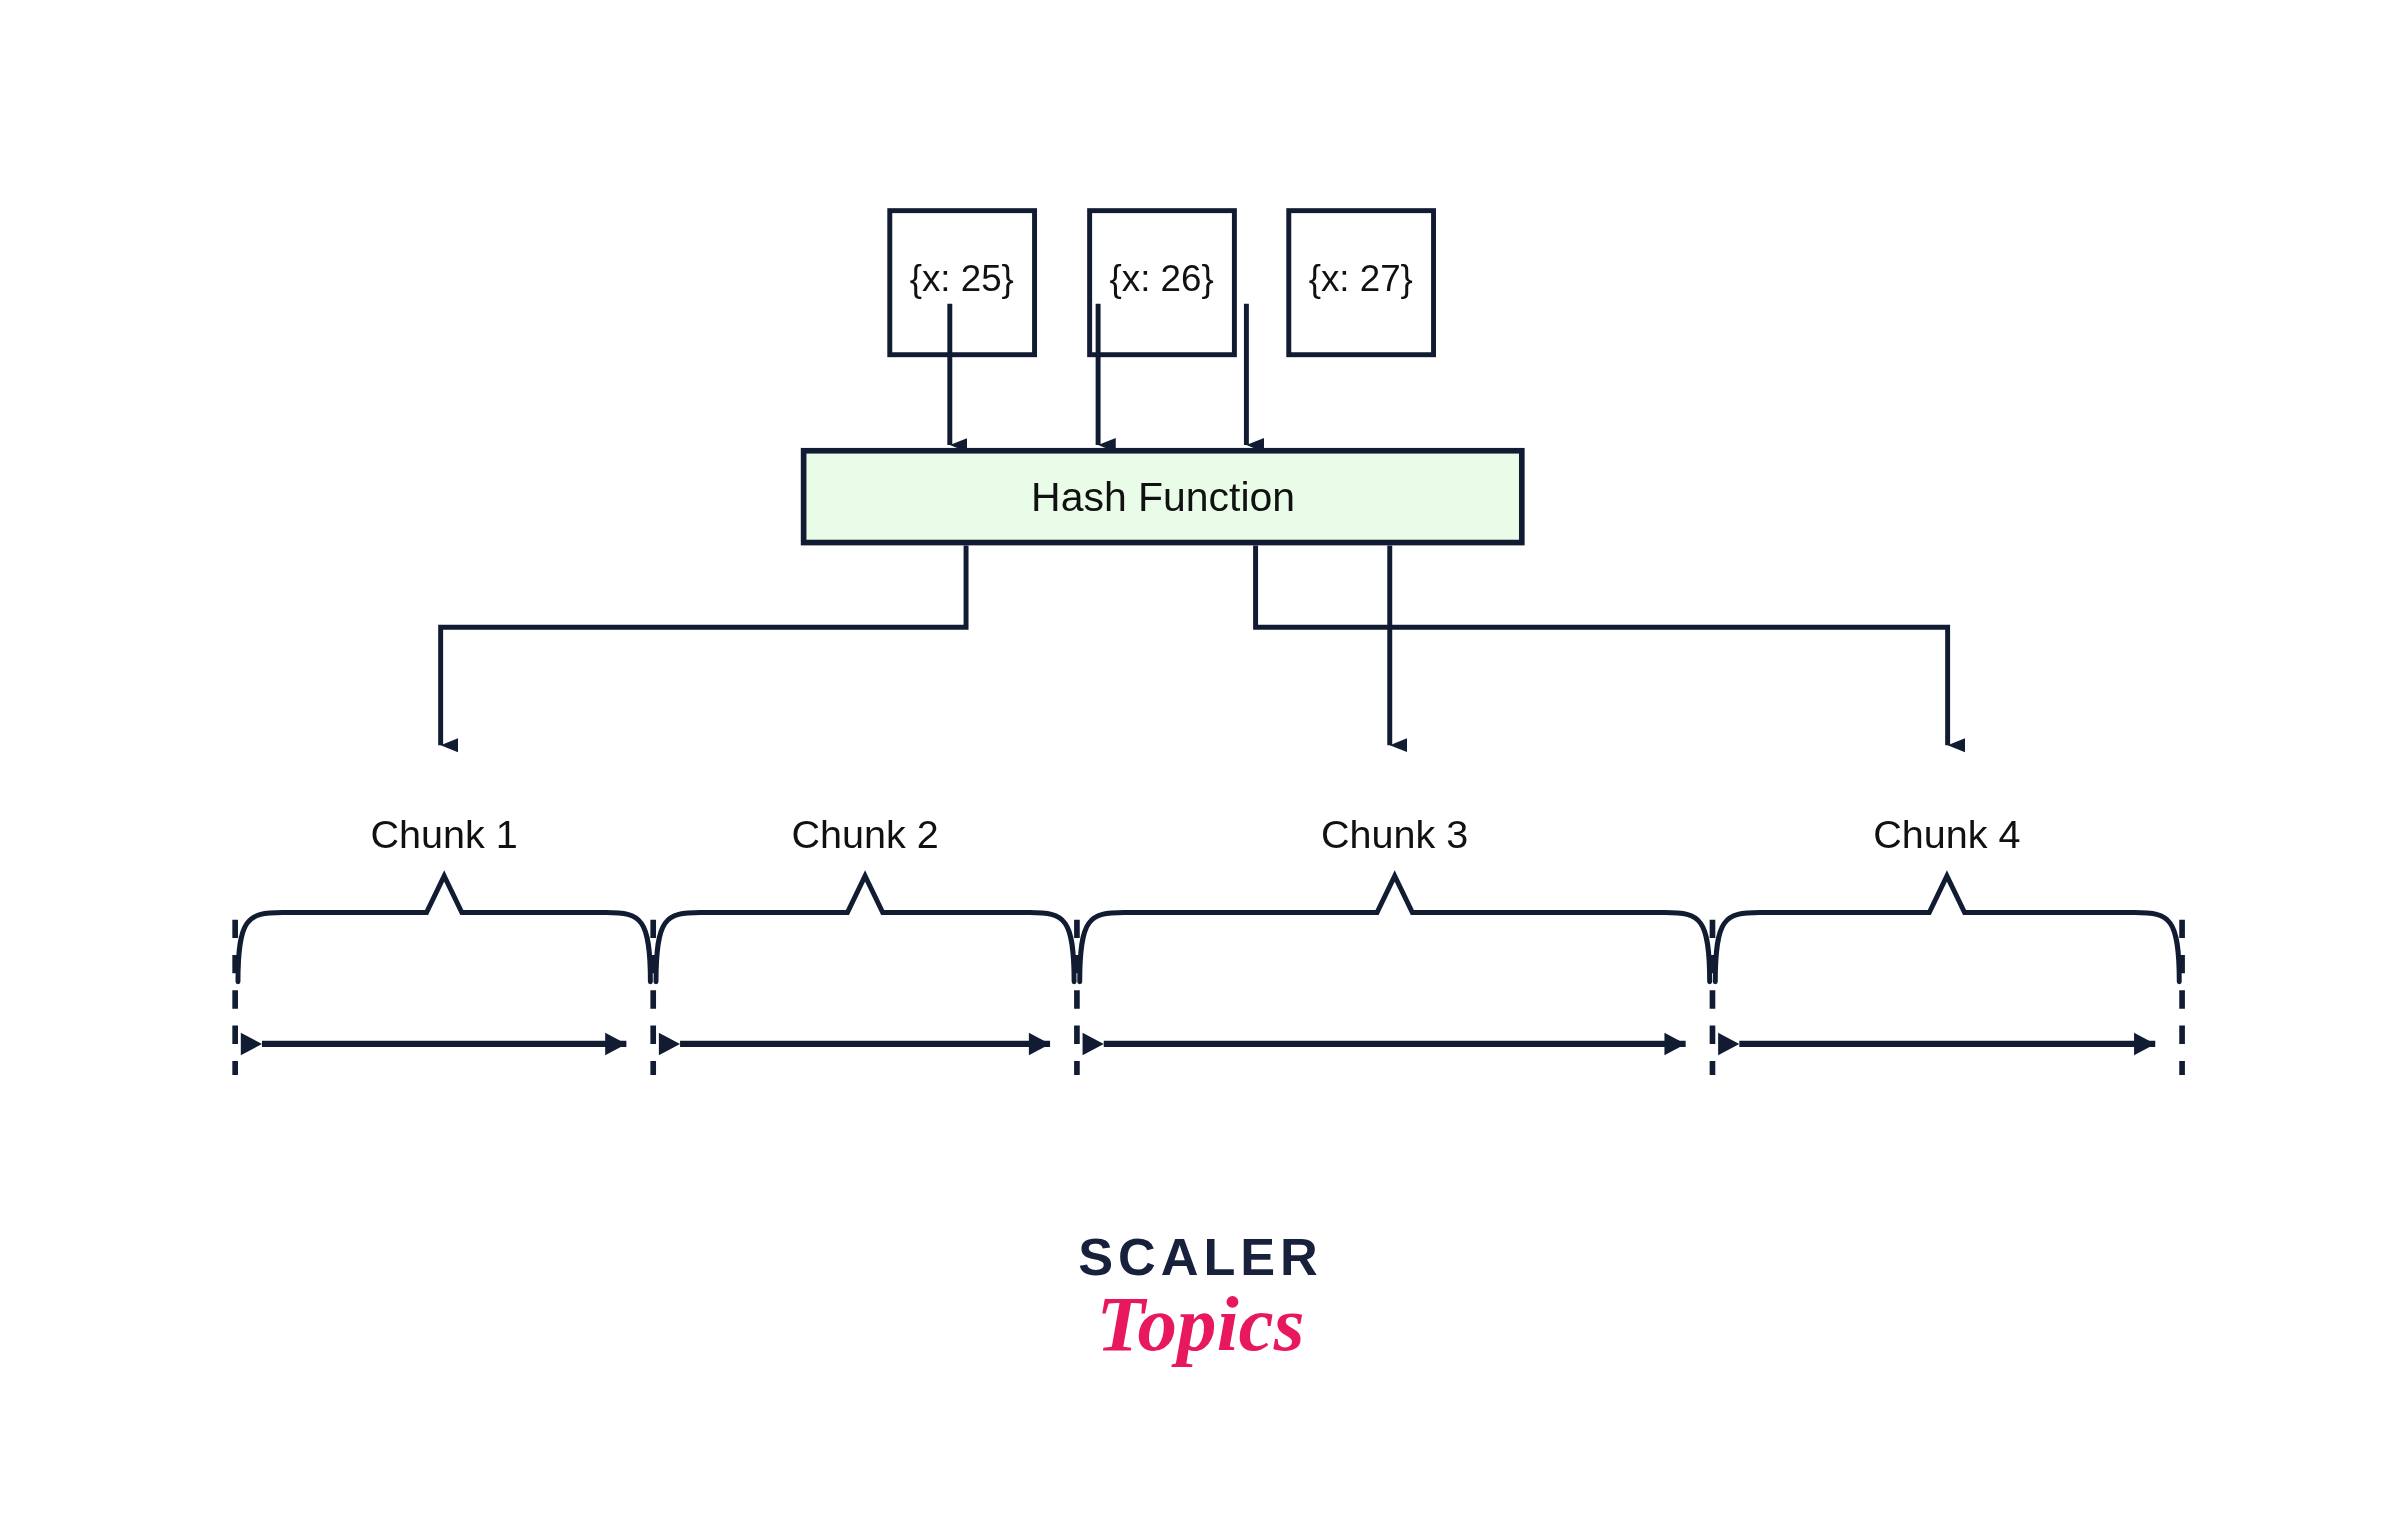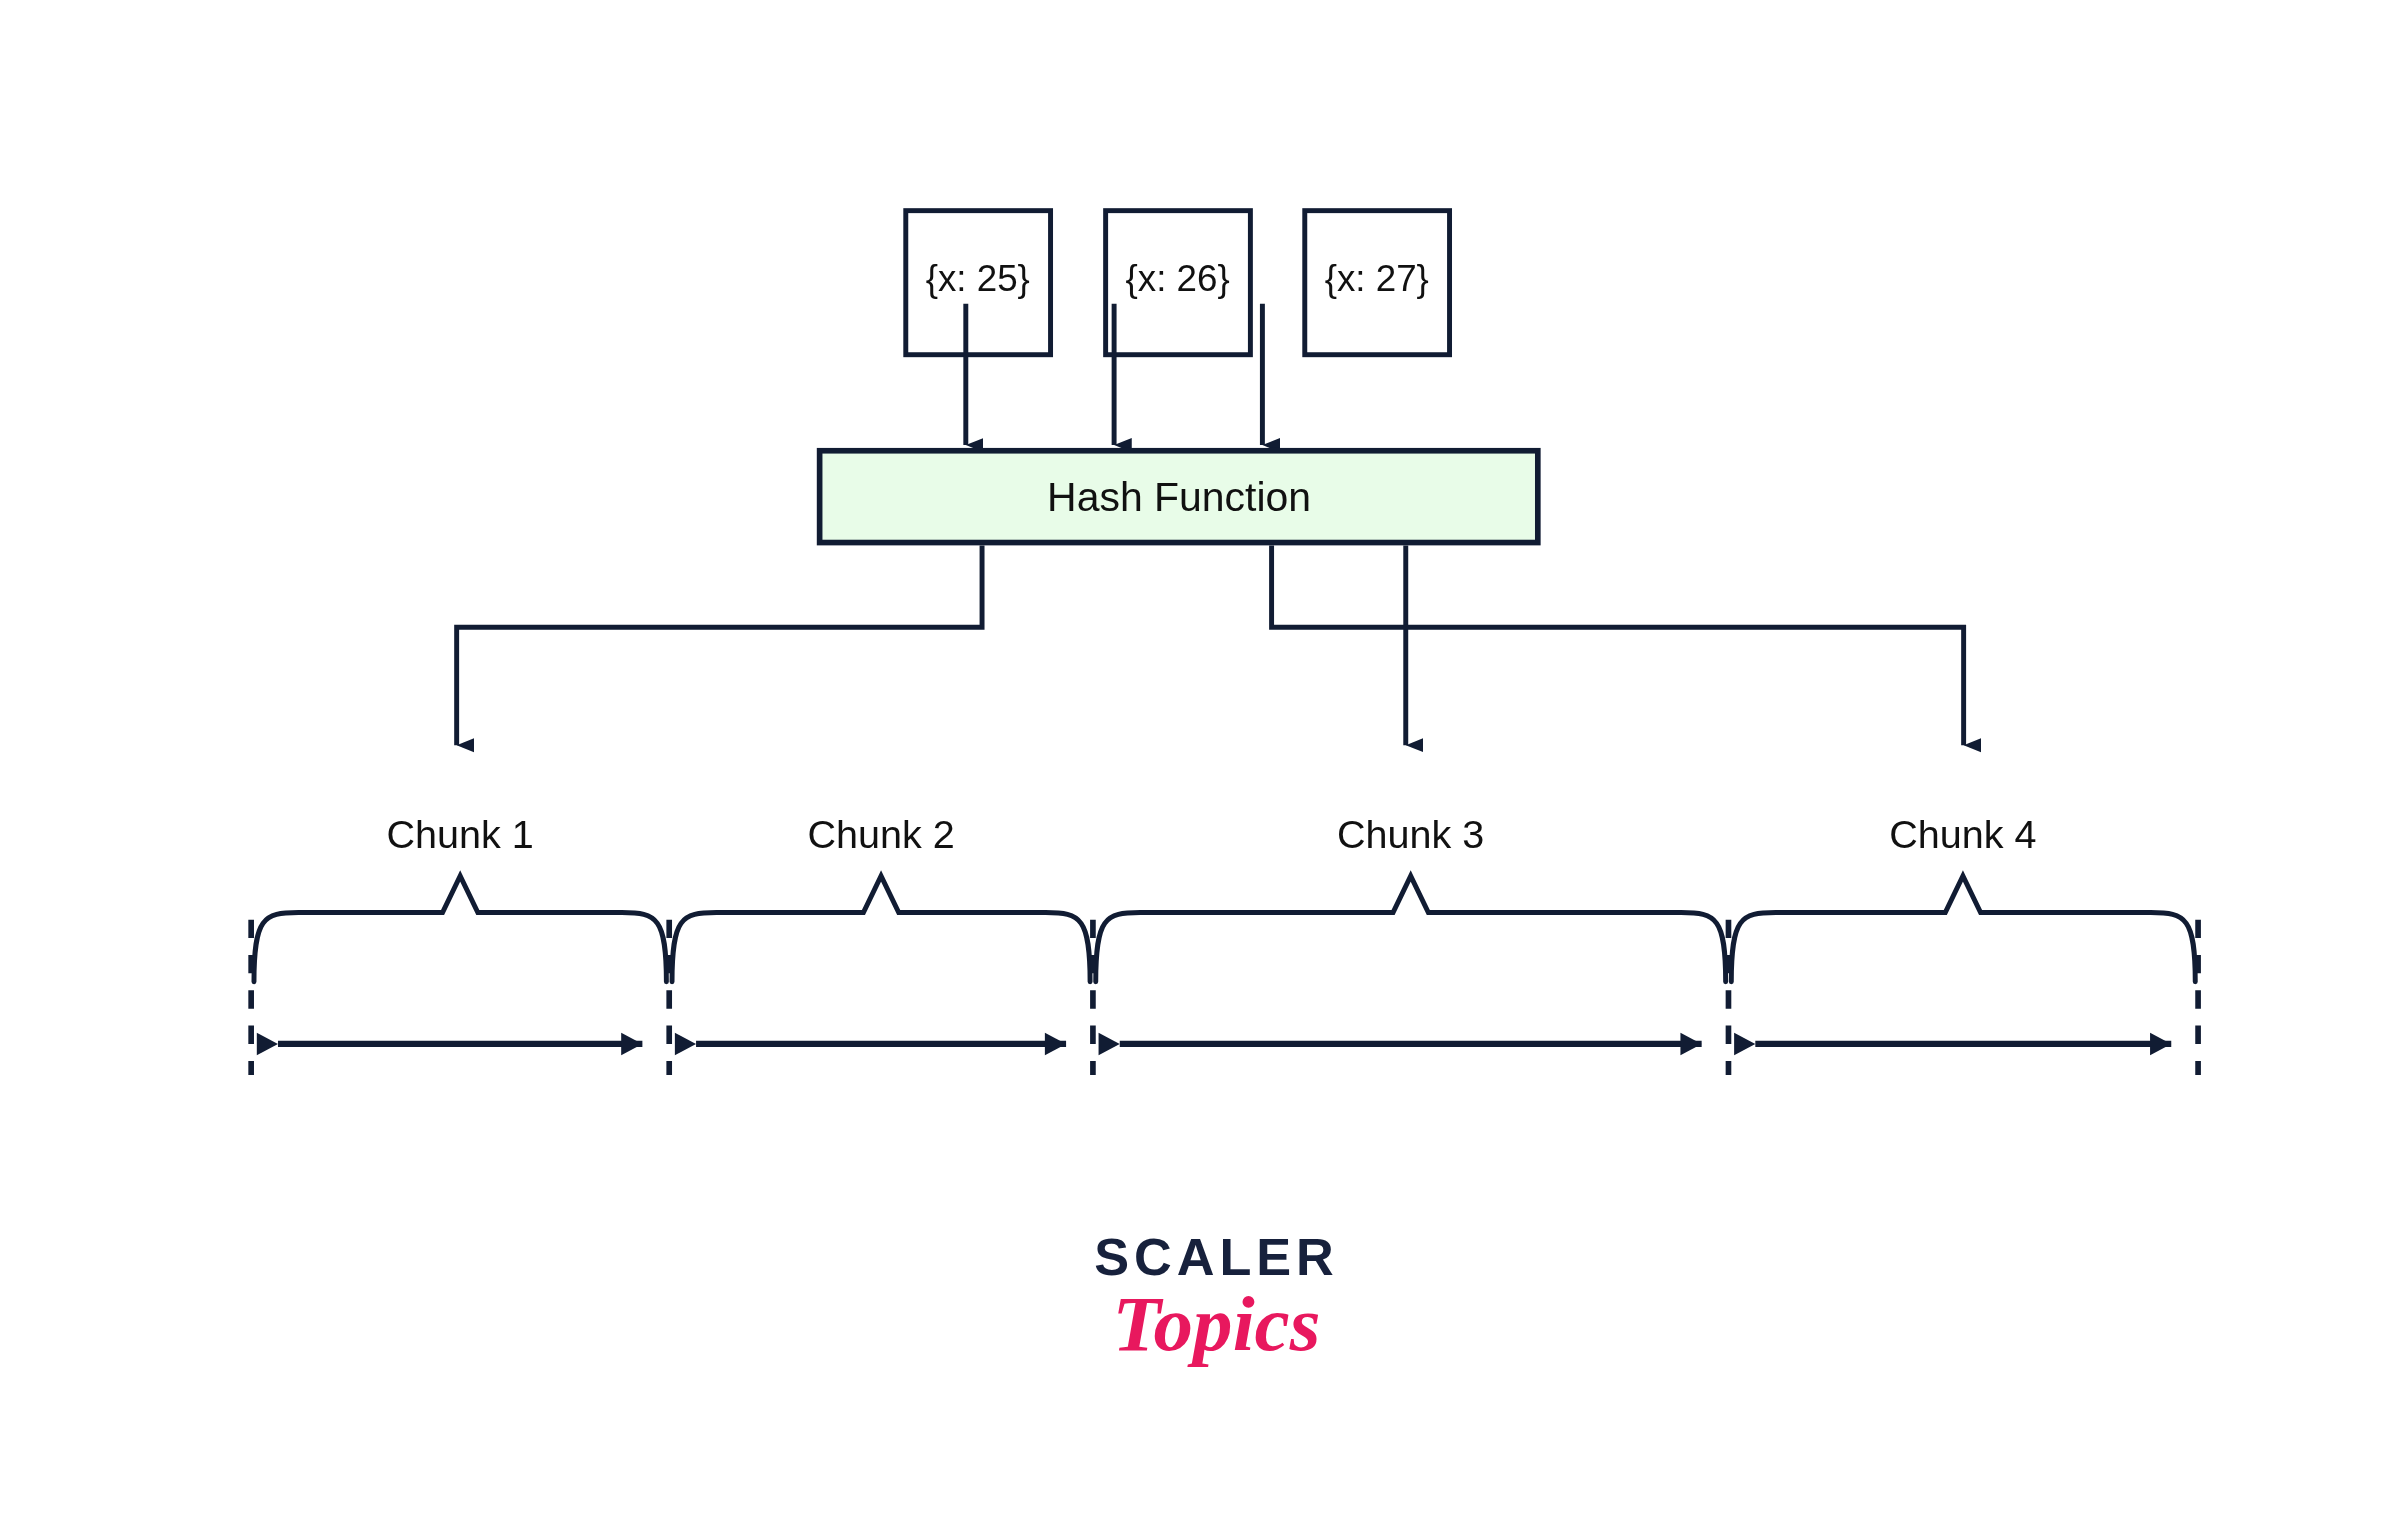--- a/index.html
+++ b/index.html
@@ -9,21 +9,21 @@
   }
   body {
     width: 2401px;
     height: 1530px;
     font-family: "Liberation Sans", sans-serif;
     position: relative;
     overflow: hidden;
   }
   #diagram-root {
     position: absolute;
-    left: 16px;
+    left: 0;
     top: 0;
     width: 2084px;
     height: 1530px;
   }
   svg.canvas {
     position: absolute;
     left: 0;
     top: 0;
     width: 2401px;
     height: 1530px;

